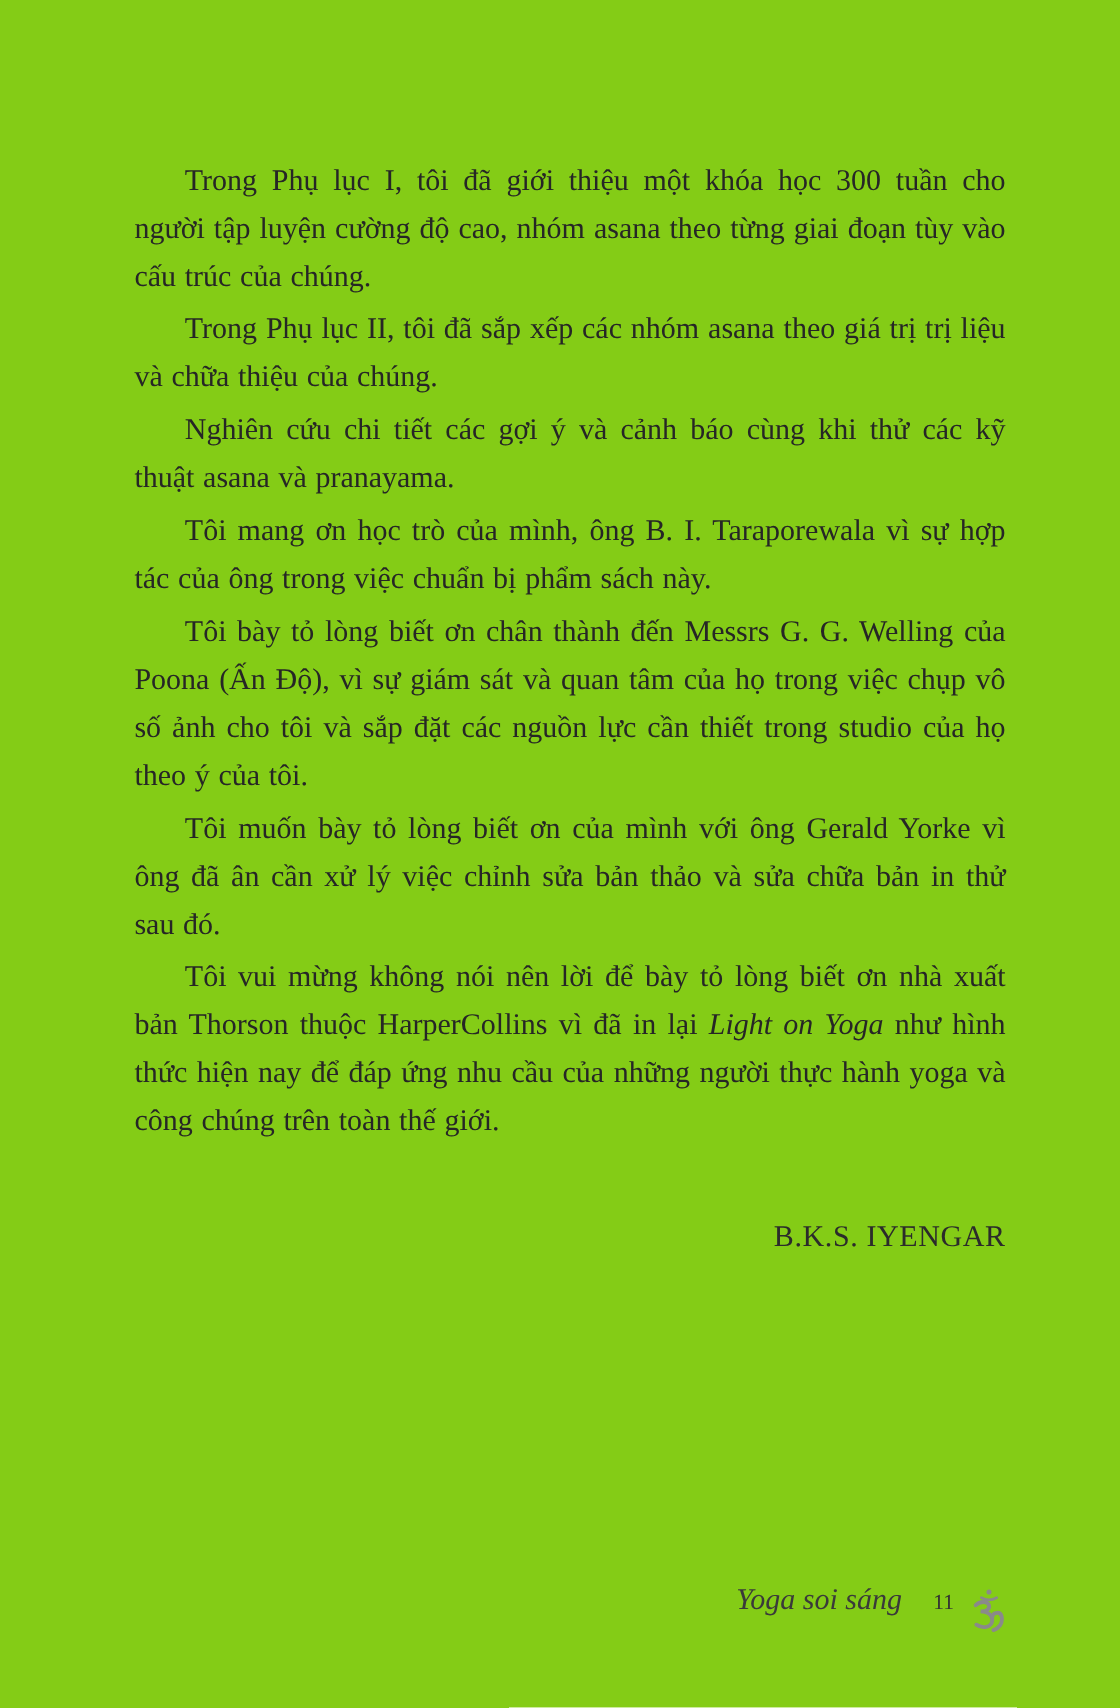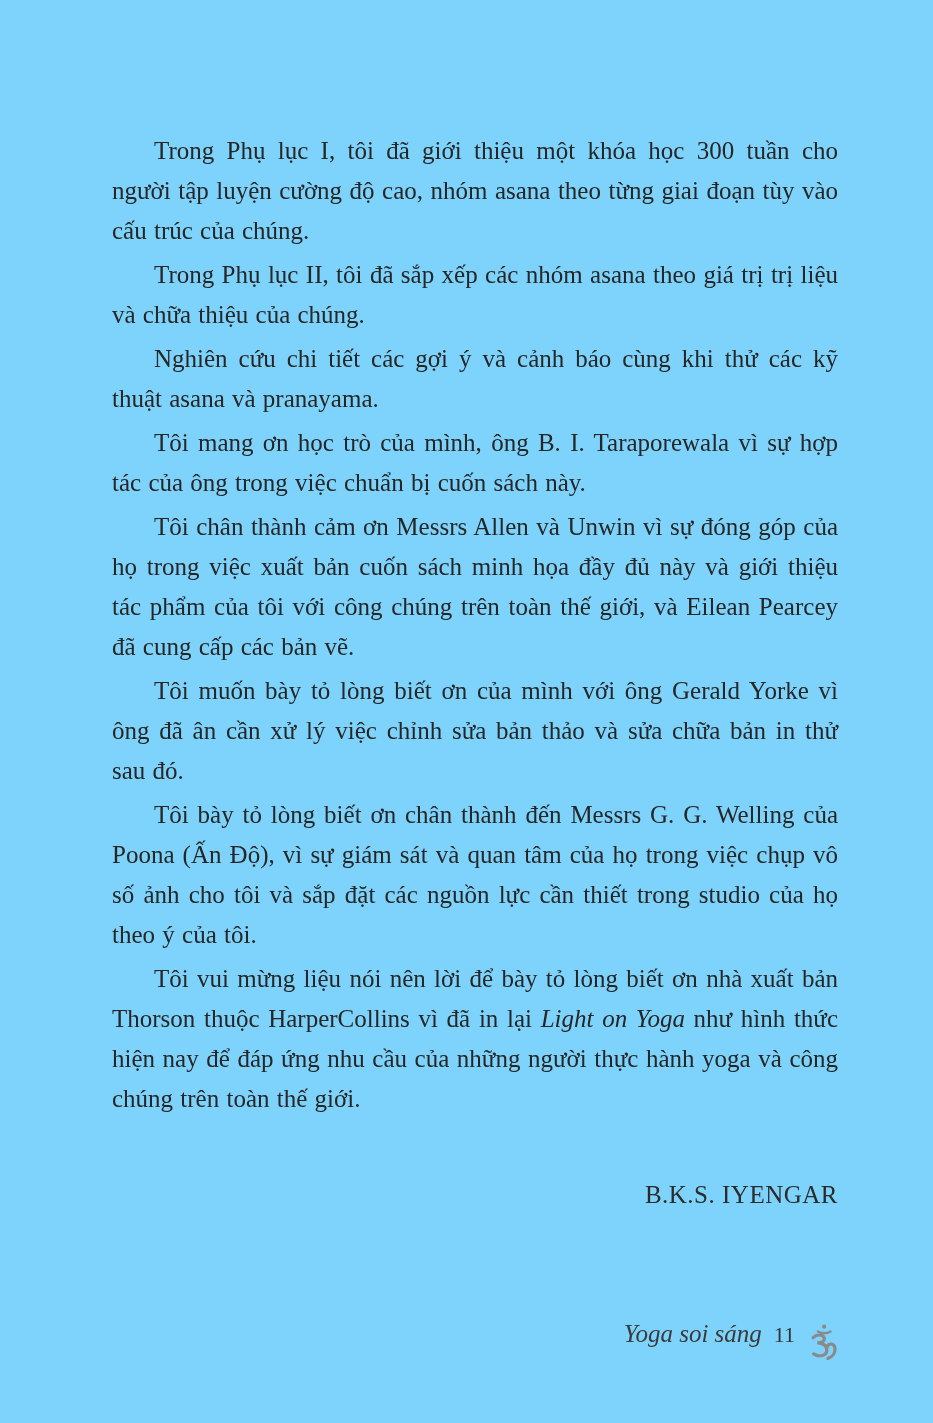--- a/index.html
+++ b/index.html
@@ -4,21 +4,21 @@
 <style>
   html, body {
     margin: 0;
     padding: 0;
     background: #ffffff;
   }
   .page {
     position: relative;
     width: 933px;
     height: 1423px;
-    background: #7dd3fc;
+    background: #84cc16;
     overflow: hidden;
     font-family: "Liberation Serif", "DejaVu Serif", serif;
     color: #262626;
   }
   .body-text {
     position: absolute;
     top: 131px;
     left: 112px;
     width: 726px;
   }
@@ -48,45 +48,44 @@
     align-items: baseline;
     justify-content: flex-end;
     text-align: center;
   }
   .footer-book-title {
     font-style: italic;
     font-size: 25px;
     color: #3a3a3a;
   }
   .footer-page-num {
-    font-size: 22px;
-    margin-left: 12px;
+    font-size: 18px;
+    margin-left: 26px;
     color: #333333;
   }
   .om-wrap {
     margin-left: 9px;
     align-self: center;
     transform: translateY(4px);
   }
   .om-wrap svg { display: block; }
 </style>
 </head>
 <body>
 
 <div class="page">
 
   <main class="body-text">
     <p class="para">Trong Phụ lục I, tôi đã giới thiệu một khóa học 300 tuần cho người tập luyện cường độ cao, nhóm asana theo từng giai đoạn tùy vào cấu trúc của chúng.</p>
     <p class="para">Trong Phụ lục II, tôi đã sắp xếp các nhóm asana theo giá trị trị liệu và chữa thiệu của chúng.</p>
     <p class="para">Nghiên cứu chi tiết các gợi ý và cảnh báo cùng khi thử các kỹ thuật asana và pranayama.</p>
-    <p class="para">Tôi mang ơn học trò của mình, ông B. I. Taraporewala vì sự hợp tác của ông trong việc chuẩn bị cuốn sách này.</p>
-    <p class="para">Tôi chân thành cảm ơn Messrs Allen và Unwin vì sự đóng góp của họ trong việc xuất bản cuốn sách minh họa đầy đủ này và giới thiệu tác phẩm của tôi với công chúng trên toàn thế giới, và Eilean Pearcey đã cung cấp các bản vẽ.</p>
+    <p class="para">Tôi mang ơn học trò của mình, ông B. I. Taraporewala vì sự hợp tác của ông trong việc chuẩn bị phẩm sách này.</p>
+    <p class="para">Tôi bày tỏ lòng biết ơn chân thành đến Messrs G. G. Welling của Poona (Ấn Độ), vì sự giám sát và quan tâm của họ trong việc chụp vô số ảnh cho tôi và sắp đặt các nguồn lực cần thiết trong studio của họ theo ý của tôi.</p>
     <p class="para">Tôi muốn bày tỏ lòng biết ơn của mình với ông Gerald Yorke vì ông đã ân cần xử lý việc chỉnh sửa bản thảo và sửa chữa bản in thử sau đó.</p>
-    <p class="para">Tôi bày tỏ lòng biết ơn chân thành đến Messrs G. G. Welling của Poona (Ấn Độ), vì sự giám sát và quan tâm của họ trong việc chụp vô số ảnh cho tôi và sắp đặt các nguồn lực cần thiết trong studio của họ theo ý của tôi.</p>
-    <p class="para"><span>Tôi vui mừng liệu nói nên lời để bày tỏ lòng biết ơn nhà xuất bản Thorson thuộc HarperCollins vì đã in lại </span><em class="book-ref">Light on Yoga</em><span> như hình thức hiện nay để đáp ứng nhu cầu của những người thực hành yoga và công chúng trên toàn thế giới.</span></p>
+    <p class="para"><span>Tôi vui mừng không nói nên lời để bày tỏ lòng biết ơn nhà xuất bản Thorson thuộc HarperCollins vì đã in lại </span><em class="book-ref">Light on Yoga</em><span> như hình thức hiện nay để đáp ứng nhu cầu của những người thực hành yoga và công chúng trên toàn thế giới.</span></p>
 
     <div class="signature">B.K.S. IYENGAR</div>
   </main>
 
   <footer class="page-footer">
     <span class="footer-book-title">Yoga soi sáng</span>
     <span class="footer-page-num">11</span>
     <span class="om-wrap">
       <svg width="34" height="36" viewBox="0 0 64 68" aria-hidden="true">
         <g fill="none" stroke="#8a8a8a" stroke-linecap="round">

